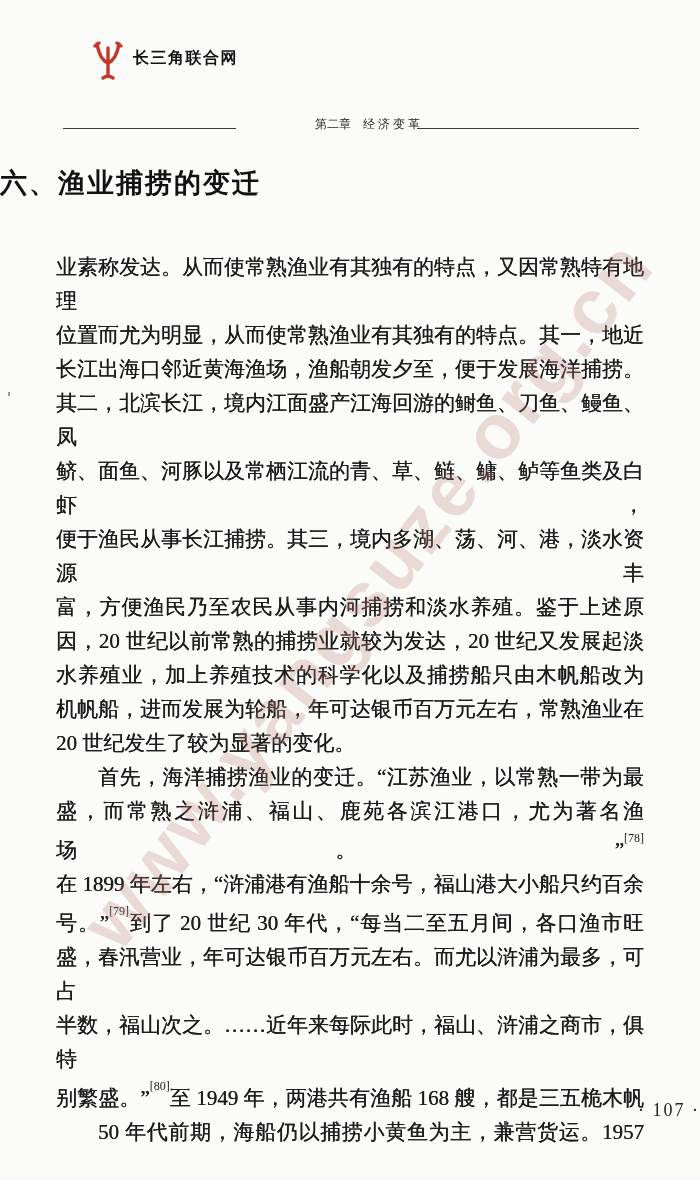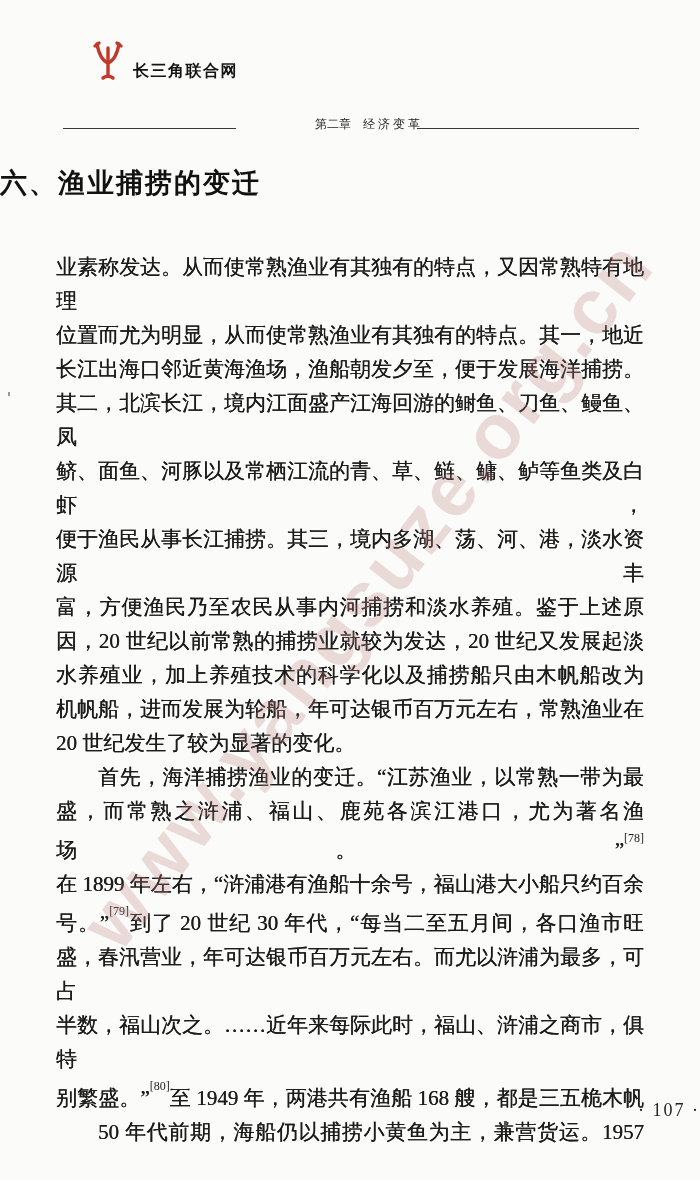--- a/index.html
+++ b/index.html
@@ -2,21 +2,21 @@
 <html><head>
 <meta charset="utf-8">
 <style>
   html,body{margin:0;padding:0;background:#e8e8e8;}
   .page{
     position:relative;width:700px;height:1180px;margin:0 auto;
     background:#fbfbf9;overflow:hidden;
     font-family:"Liberation Serif","DejaVu Serif",serif;color:#1c1c1c;
   }
   
-  .sitebar{position:absolute;left:92px;top:40px;display:flex;align-items:flex-end;gap:9px;}
+  .sitebar{position:absolute;left:92px;top:40px;display:flex;align-items:flex-start;gap:9px;}
   .logo-mark{width:32px;height:42px;flex:none;}
   .logo-text{font-family:"Liberation Sans","DejaVu Sans",sans-serif;
     font-weight:bold;font-size:16px;color:#141414;letter-spacing:1.5px;padding-top:8px;}
   
   .rule{position:absolute;height:1px;background:#3a3a3a;top:128px;}
   .rule-l{left:63px;width:173px;}
   .rule-r{left:417px;width:222px;}
   .running-head{position:absolute;left:240px;top:116px;width:180px;
     font-size:12px;color:#222;text-align:right;white-space:nowrap;}
   

